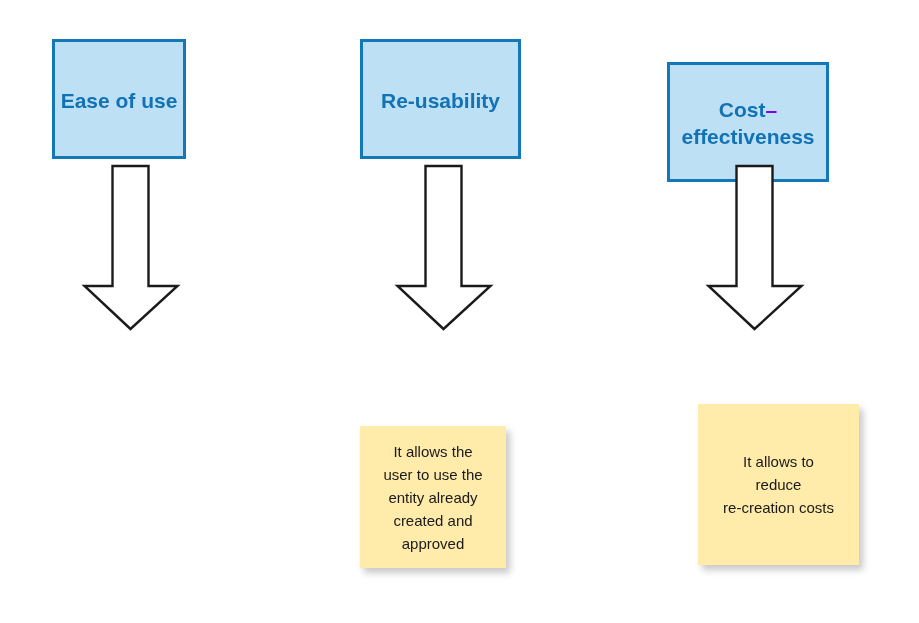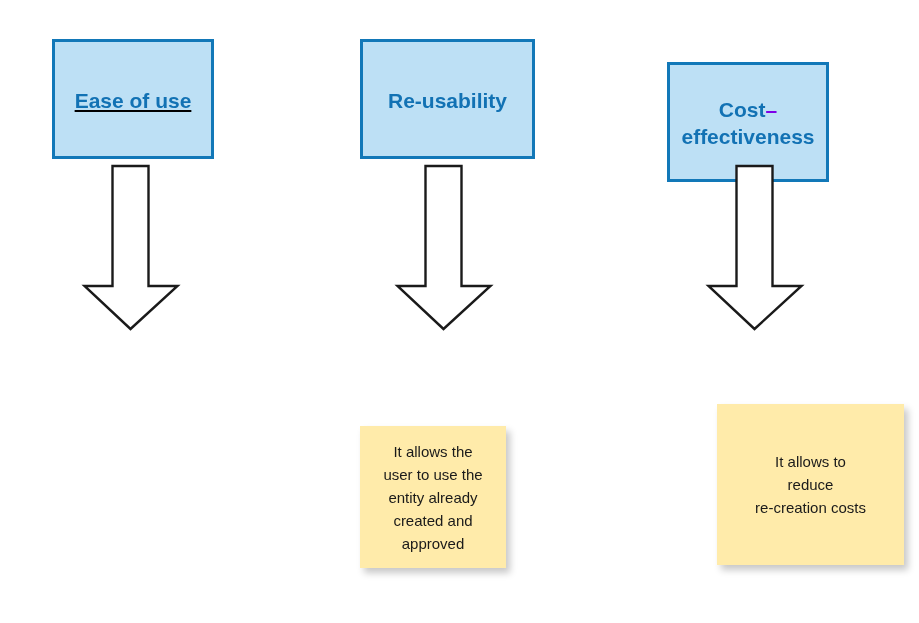--- a/index.html
+++ b/index.html
@@ -40,22 +40,22 @@
     line-height: 27px;
     letter-spacing: 0px;
     white-space: pre-line;
     padding: 0 4px;
   }
   .blue-box .hyphen-accent {
     color: #7d00e8;
     font-weight: bold;
   }
 
-  #box-ease      { left: 52px;  top: 39px; width: 162px; height: 120px; text-decoration: underline; }
-  #box-reuse     { left: 360px; top: 39px; width: 175px; height: 120px; }
+  #box-ease      { left: 52px;  top: 39px; width: 134px; height: 120px; }
+  #box-reuse     { left: 360px; top: 39px; width: 161px; height: 120px; }
   #box-cost      { left: 667px; top: 38px; width: 162px; height: 120px; margin-top: 24px; }
 
   #box-ease .blue-label  { transform: translateY(1px); }
   #box-reuse .blue-label { transform: translateY(1px); }
   #box-cost  .blue-label { transform: translateY(1px); }
 
   
   .arrow-wrap {
     position: absolute;
     width: 100px;
@@ -85,21 +85,21 @@
   }
   .note .note-text {
     font-size: 15px;
     color: #1a1a1a;
     line-height: 23px;
     white-space: pre-line;
     padding: 0 6px;
   }
   #note-1 { left: 61px;  top: 404px; width: 159px; height: 162px; }
   #note-2 { left: 360px; top: 426px; width: 146px; height: 142px; }
-  #note-3 { left: 717px; top: 404px; width: 187px; height: 161px; }
+  #note-3 { left: 698px; top: 404px; width: 161px; height: 161px; }
 </style>
 </head>
 <body>
 
 <div class="canvas">
 
   <div class="blue-box" id="box-ease">
     <span class="blue-label">Ease of use</span>
   </div>
 

